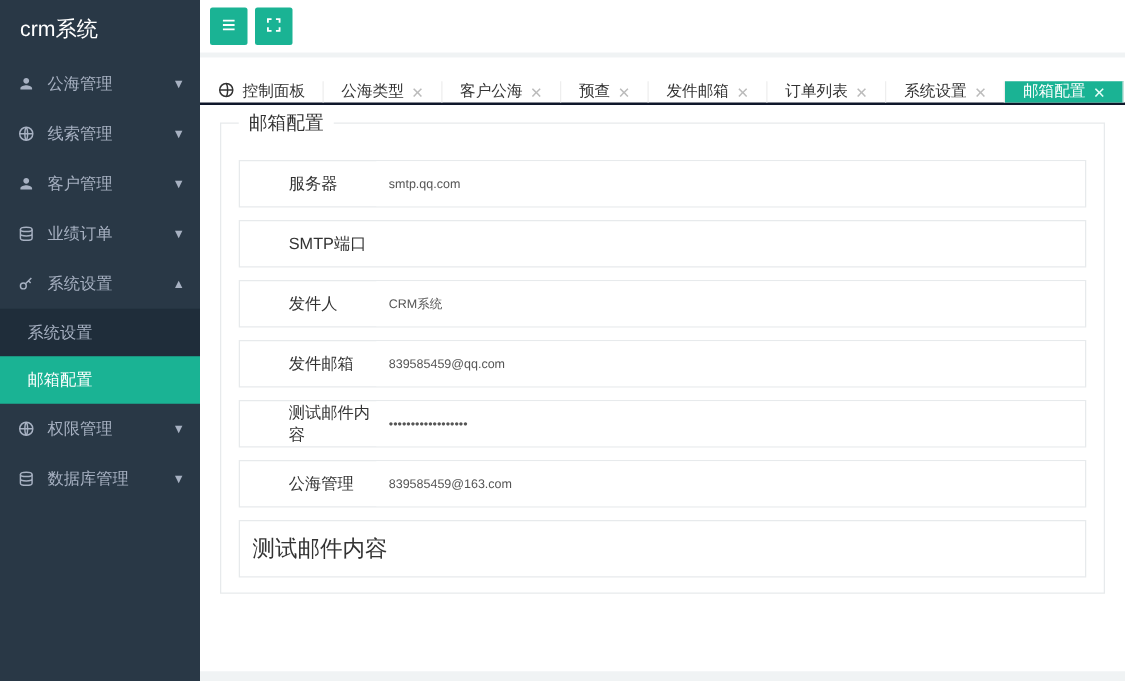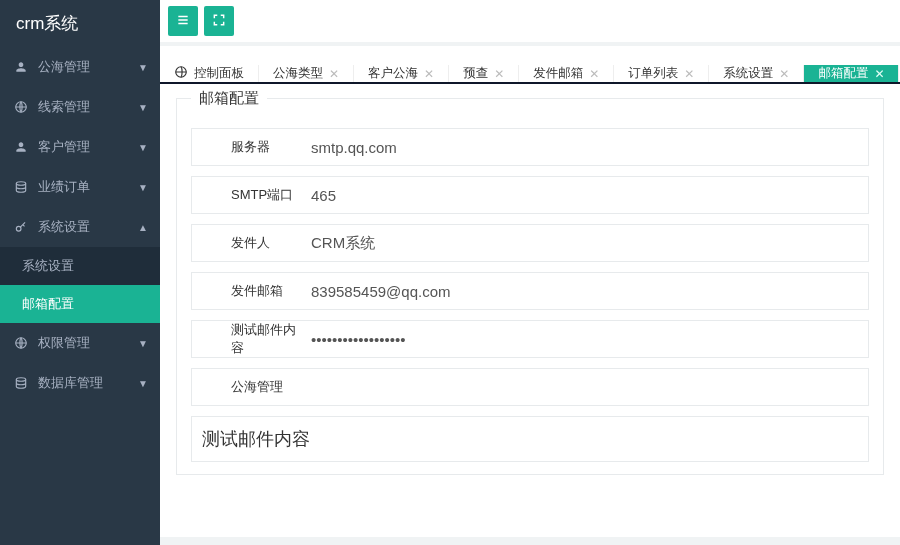--- a/index.html
+++ b/index.html
@@ -22,21 +22,21 @@
     .tabs { background: #fff; display: flex; border-bottom: 2px solid #0f172a; margin-top: 4px; height: 38px; align-items: flex-end; }
     .tab { display: flex; align-items: center; padding: 0 14px; font-size: 12.5px; cursor: pointer; border-right: 1px solid #eee; gap: 6px; white-space: nowrap; }
     .tab .close { color: #bbb; font-size: 12px; }
     .tab.active { background: #1ab394; color: #fff; }
     .tab.active .close { color: #e6fff8; }
     .content { background: #fff; margin: 0 0 8px 0; flex: 1; overflow-y: auto; }
     .panel { border: 1px solid #e7eaec; margin: 14px 16px 60px 16px; padding: 0 14px 12px 14px; position: relative; }
     .panel-title { position: relative; top: -10px; background: #fff; display: inline-block; padding: 0 8px; font-size: 15px; color: #333; }
     .form-row { display: flex; border: 1px solid #e7eaec; margin-top: 10px; height: 38px; align-items: stretch; padding-left: 29px; }
     .form-label { width: 80px; display: flex; align-items: center; justify-content: flex-start; padding-left: 10px; font-size: 13px; color: #333; border-right: 0; }
-    .form-input { flex: 1; border: none; padding: 0 10px; font-size: 15px; outline: none; color: #555; }
+    .form-input { flex: 1; border: none; padding: 0 10px; font-size: 10px; outline: none; color: #555; }
     .textarea-row { border: 1px solid #e7eaec; margin-top: 10px; }
     .textarea-label { padding: 10px; font-size: 18px; }
     .textarea-area { width: 100%; border: none; border-top: 1px solid #e7eaec; padding: 10px; font-size: 13px; outline: none; resize: none; height: 90px; font-family: inherit; color: #555; }
     svg { width: 14px; height: 14px; }
   </style>
 </head>
 <body>
 
 <div class="wrap">
   <aside class="sidebar">
@@ -176,36 +176,36 @@
     <div class="content">
       <div class="panel">
         <div class="panel-title">邮箱配置</div>
 
         <div class="form-row">
           <div class="form-label">服务器</div>
           <input class="form-input" value="smtp.qq.com" style="">
         </div>
         <div class="form-row">
           <div class="form-label">SMTP端口</div>
-          <input class="form-input" value="465" style="">
         </div>
         <div class="form-row">
           <div class="form-label">发件人</div>
           <input class="form-input" value="CRM系统" style="">
         </div>
         <div class="form-row">
           <div class="form-label">发件邮箱</div>
           <input class="form-input" value="839585459@qq.com" style="">
         </div>
         <div class="form-row">
           <div class="form-label">测试邮件内容</div>
           <input class="form-input" type="text" value="••••••••••••••••••" style="">
         </div>
         <div class="form-row">
           <div class="form-label">公海管理</div>
+          <input class="form-input" value="839585459@163.com" style="">
         </div>
         <div class="textarea-row">
           <div class="textarea-label">测试邮件内容</div>
         </div>
 
         
       </div>
     </div>
   </main>
 </div>

